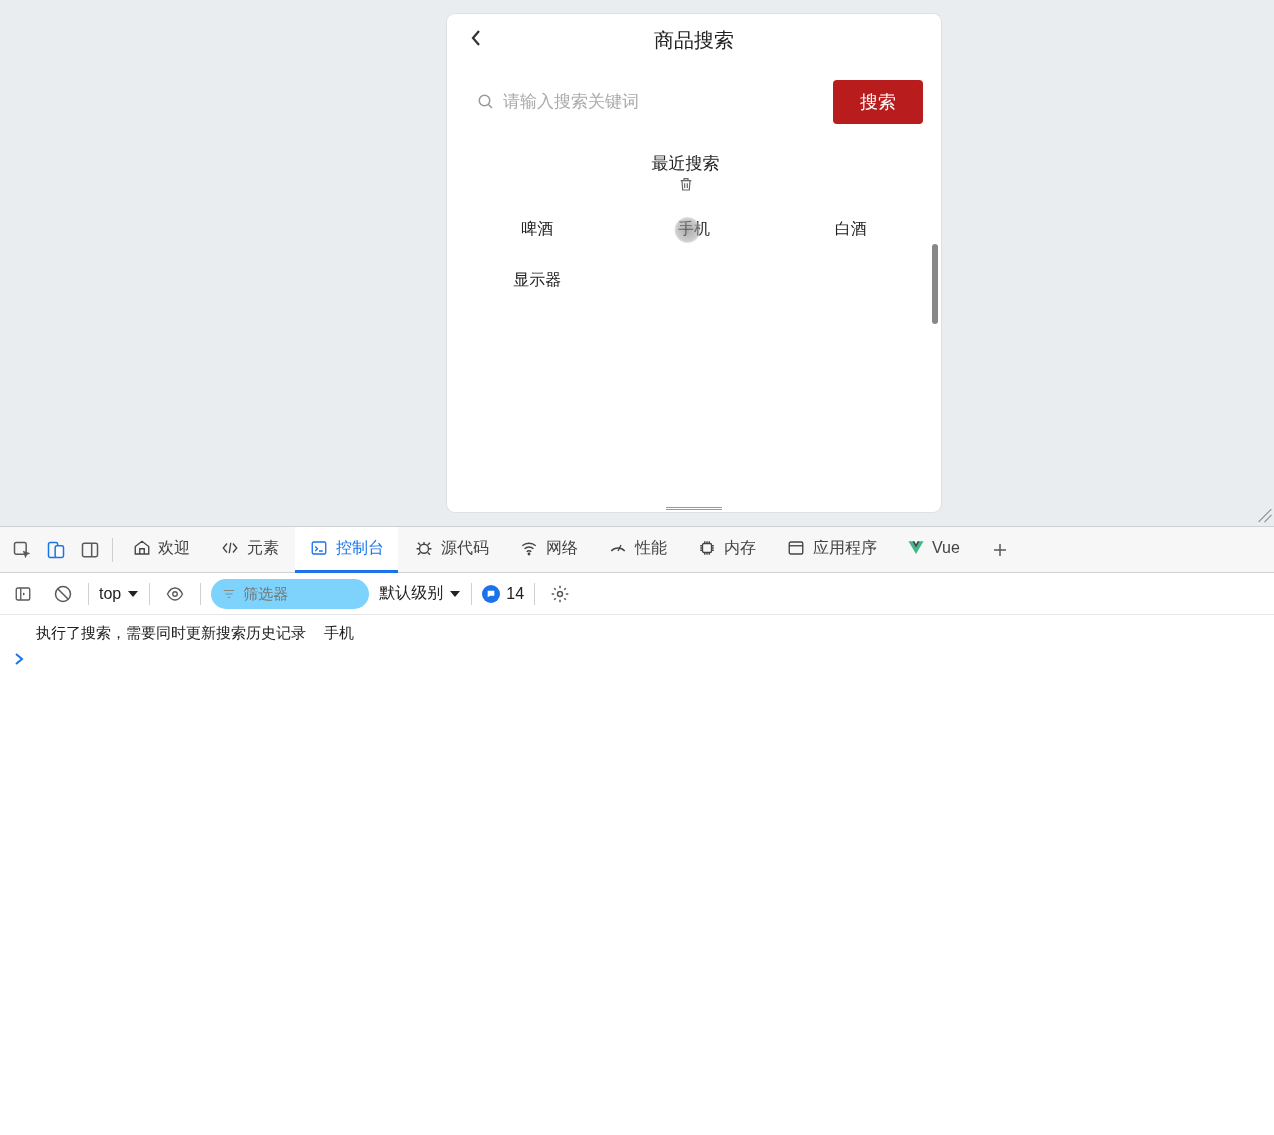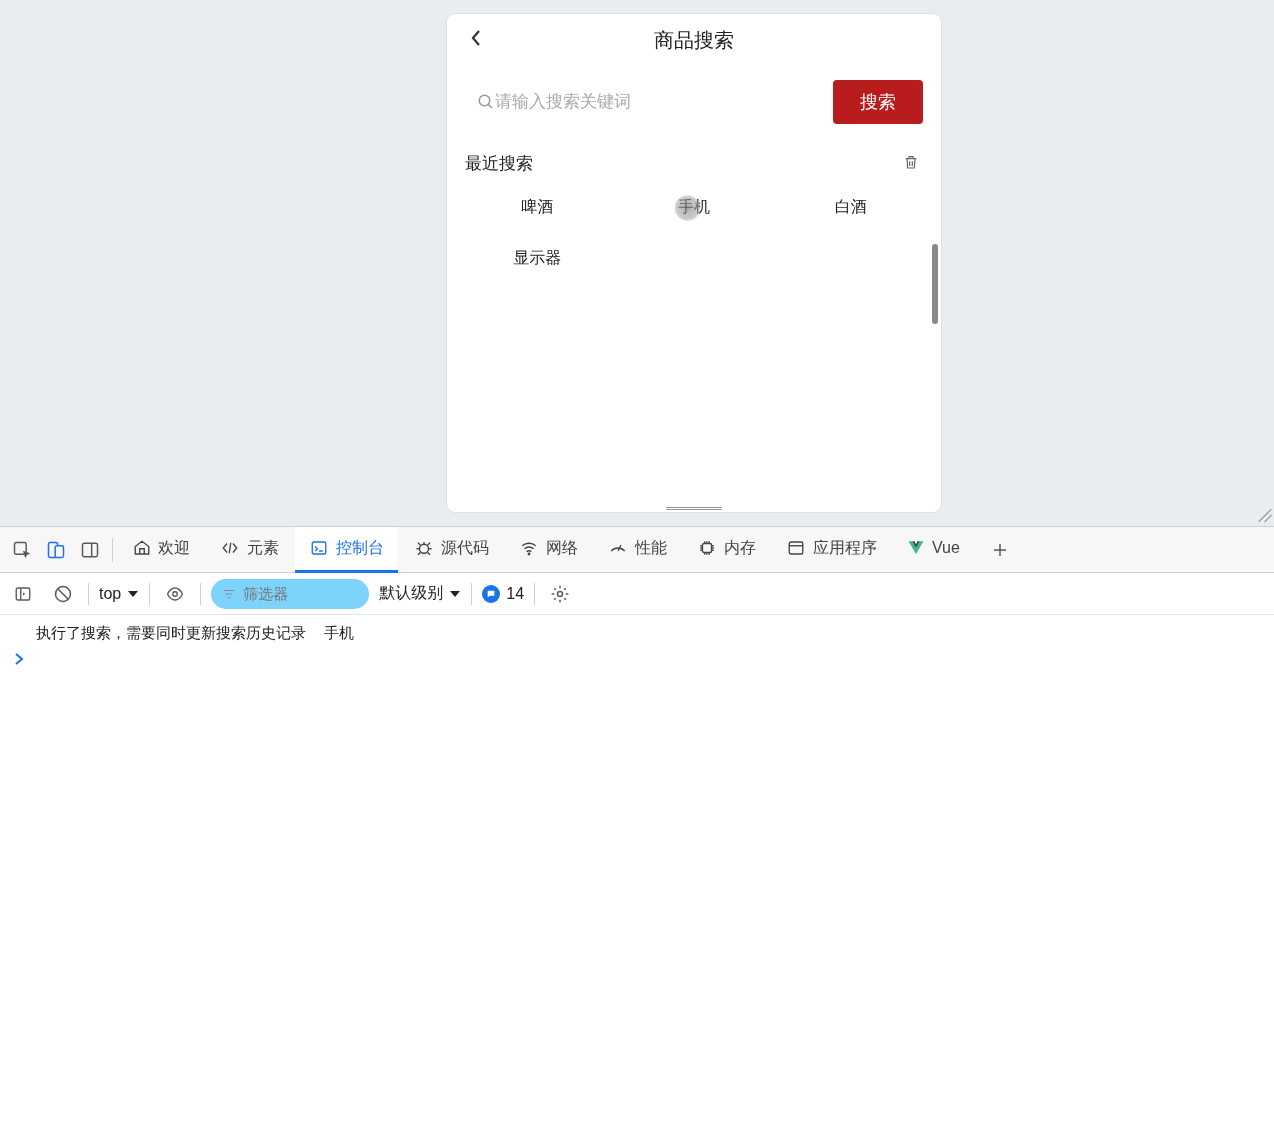--- a/index.html
+++ b/index.html
@@ -59,20 +59,21 @@
     }
     .search-box {
       flex: 1;
       height: 44px;
       background: #fff;
       border-radius: 6px;
       border: none;
       display: flex;
       align-items: center;
       padding: 0 12px;
+      gap: 8px;
     }
     .search-icon { color: #999; }
     .search-input {
       flex: 1;
       border: none;
       outline: none;
       font-size: 17px;
       color: #333;
       background: transparent;
     }
@@ -84,21 +85,22 @@
       color: #fff;
       border: none;
       border-radius: 4px;
       font-size: 18px;
       cursor: pointer;
     }
     .recent-row {
       display: flex;
       align-items: center;
       justify-content: space-between;
-      padding: 22px 22px 6px 18px;
+      padding: 22px 22px 6px 5px;
+      flex-direction: column;
     }
     .recent-label {
       font-size: 17px;
       color: #222;
       font-weight: 500;
     }
     .trash-btn { color: #666; cursor: pointer; }
     .tags {
       padding: 12px 18px;
       display: grid;

